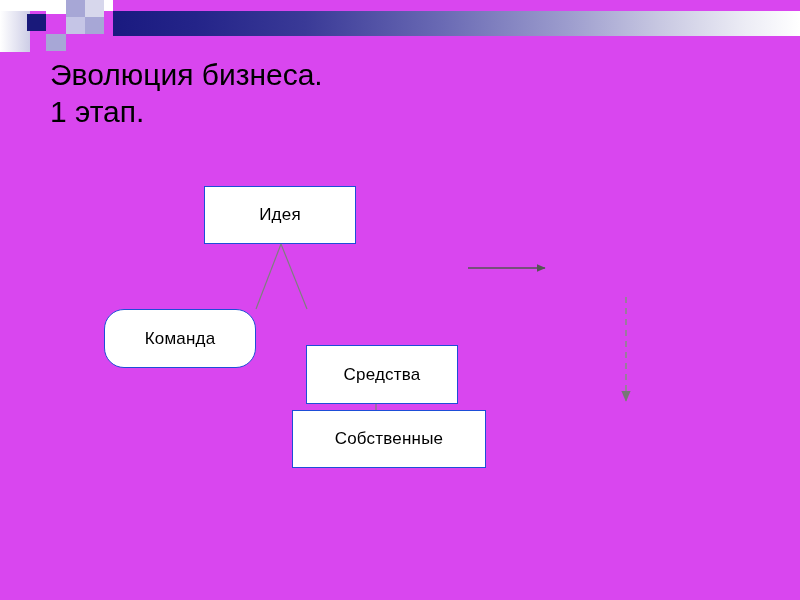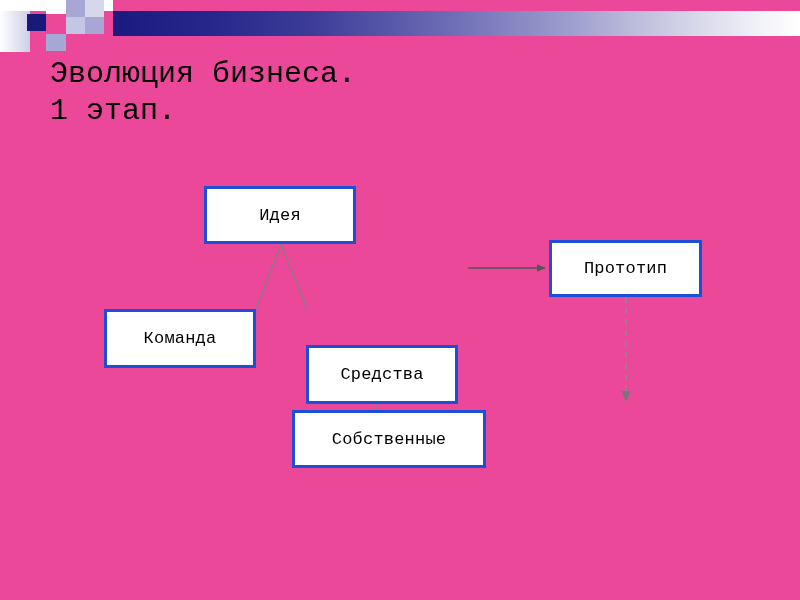--- a/index.html
+++ b/index.html
@@ -5,23 +5,23 @@
 <style>
   html, body {
     margin: 0;
     padding: 0;
     background: #ffffff;
   }
   #slide {
     position: relative;
     width: 800px;
     height: 600px;
-    background: #ec4899;
+    background: #d946ef;
     overflow: hidden;
-    font-family: Liberation Mono, monospace;
+    font-family: Liberation Sans, sans-serif;
   }
 
   
   .deco-bar {
     position: absolute;
     left: 113px;
     top: 11px;
     width: 687px;
     height: 25px;
     background: linear-gradient(to right,
@@ -87,21 +87,21 @@
     position: absolute;
     box-sizing: border-box;
     display: flex;
     align-items: center;
     justify-content: center;
     background: #ffffff;
     color: #000000;
     font-size: 17px;
     letter-spacing: 0.2px;
   }
-  .node.solid  { border: 3px solid #1d4ed8; }
+  .node.solid  { border: 1px solid #1d4ed8; }
   .node.dashed { border: 1px dashed #7f7f7f; }
 
   svg.links {
     position: absolute;
     left: 0;
     top: 0;
     width: 800px;
     height: 600px;
     pointer-events: none;
   }
@@ -146,31 +146,28 @@
 
       <line x1="468" y1="268" x2="545" y2="268" stroke="#555555" stroke-width="1.3" marker-end="url(#arrowSolid)"></line>
 
       <line x1="626" y1="297" x2="626" y2="401" stroke="#8a8a8a" stroke-width="1.6" stroke-dasharray="6,5" marker-end="url(#arrowDash)"></line>
     </svg>
 
     <div class="node solid" style="left:204px; top:186px; width:152px; height:58px;">
       <span>Идея</span>
     </div>
 
-    <div class="node solid" style="left:104px; top:309px; width:152px; height:59px;">
+    <div class="node solid" style="left:104px; top:309px; width:152px; height:59px;border-radius:20px;">
       <span>Команда</span>
     </div>
 
     <div class="node solid" style="left:306px; top:309px; width:152px; height:59px;margin-top:36px;">
       <span>Средства</span>
     </div>
 
     <div class="node solid" style="left:292px; top:410px; width:194px; height:58px;">
       <span>Собственные</span>
     </div>
 
-    <div class="node solid" style="left:549px; top:240px; width:153px; height:57px;">
-      <span>Прототип</span>
-    </div>
 
 
   </div>
 </div>
 
 </body></html>

